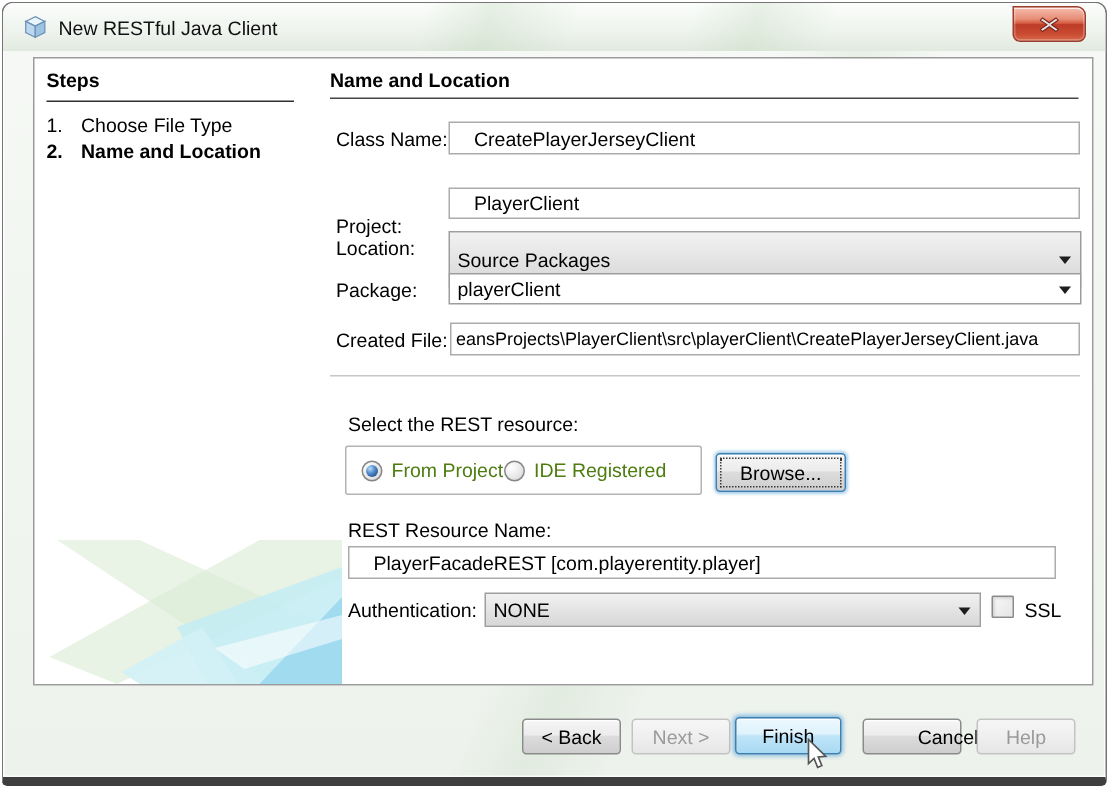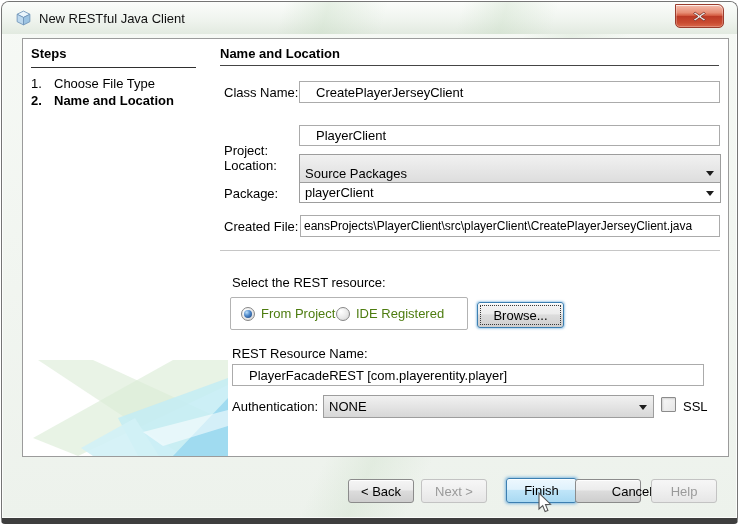--- a/index.html
+++ b/index.html
@@ -209,21 +209,21 @@
       <span>NONE</span>
       <span class="arr"></span>
     </div>
     <span class="cb" style="left:638px;top:358px;"></span>
     <div class="flabel" style="left:660px;top:360px;">SSL</div>
 
   </div>
 
   <div class="btn disabled" style="left:419px;top:477px;width:66px;">Next &gt;</div>
   <div class="btn" style="left:346px;top:477px;width:66px;">&lt; Back</div>
-  <div class="btn default" style="left:504px;top:476px;width:71px;">Finish</div>
+  <div class="btn default" style="left:488px;top:476px;width:71px;">Finish</div>
   <div class="btn" style="left:573px;top:477px;width:66px;padding-left:48px;">Cancel</div>
   <div class="btn disabled" style="left:649px;top:477px;width:66px;">Help</div>
 
 </div>
 
 <svg class="cursor" viewBox="0 0 18 26">
   <path d="M6.5,1 L6.5,17 L10.2,13.6 L12.6,19.6 L15.4,18.4 L13,12.6 L18,12.2 Z" transform="translate(-5.5,0)" fill="#ffffff" stroke="#555555" stroke-width="1.1"></path>
 </svg>
 
 </body></html>

